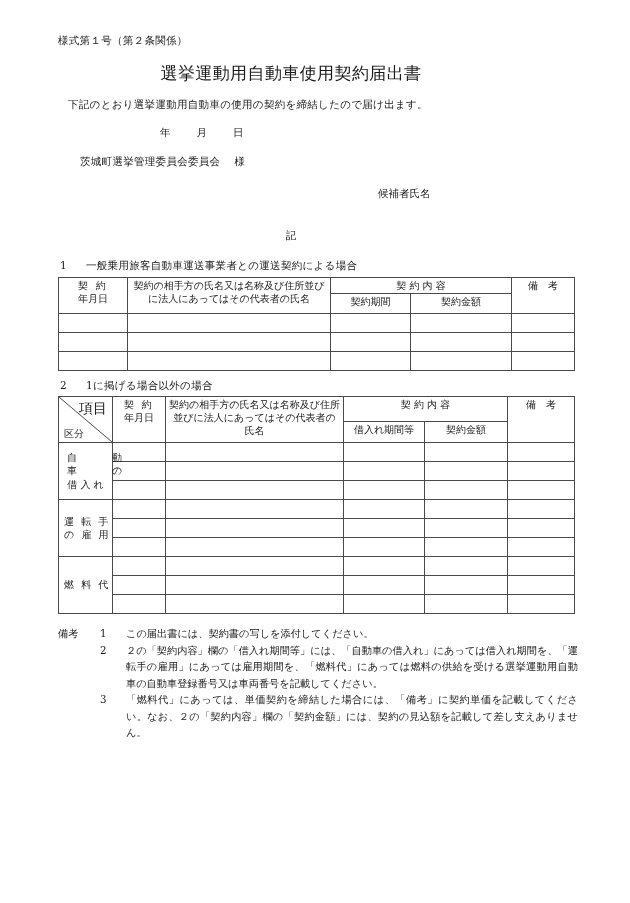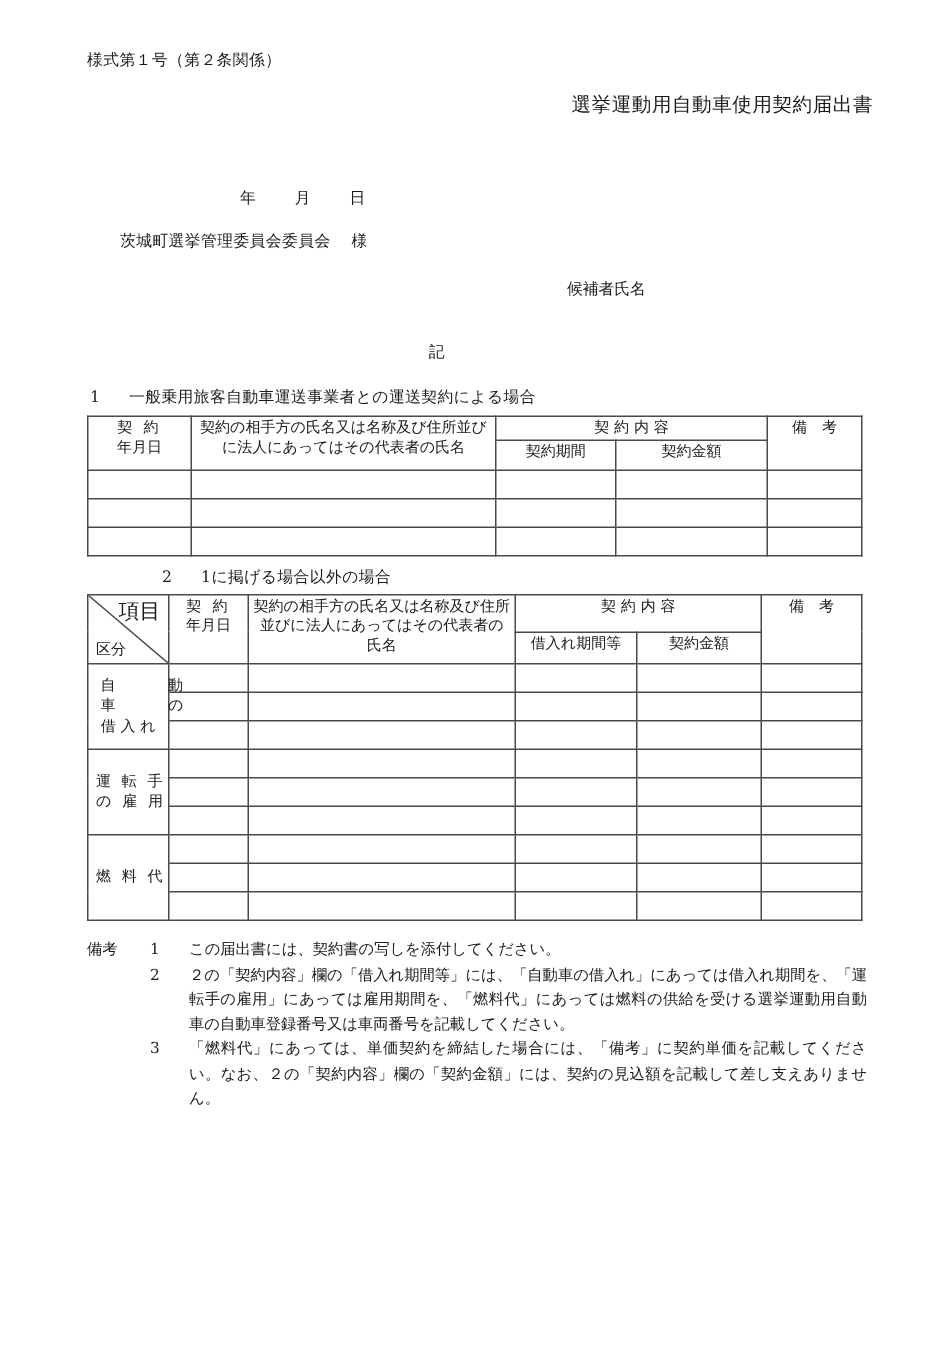--- a/index.html
+++ b/index.html
@@ -33,22 +33,22 @@
     top: 33px;
     font-size: 10.5px;
     letter-spacing: 0.3px;
     white-space: nowrap;
   }
   .doc-title {
     position: absolute;
     left: 0;
     right: 0;
     top: 61px;
-    text-align: right;
-    font-size: 13px;
+    text-align: center;
+    font-size: 17px;
     letter-spacing: 0.4px;
   }
   .intro {
     position: absolute;
     left: 68px;
     top: 97px;
     font-size: 10.5px;
     letter-spacing: 0.3px;
     white-space: nowrap;
   }
@@ -93,21 +93,21 @@
 
   
   .sec-heading {
     position: absolute;
     font-size: 10.5px;
     letter-spacing: 0.3px;
     white-space: nowrap;
   }
   .sec-heading .num { display:inline-block; width: 26px; }
   #sec1-heading { left: 60px; top: 258px; }
-  #sec2-heading { left: 60px; top: 378px; margin-left: 48px; }
+  #sec2-heading { left: 60px; top: 378px; }
 
   
   table.form-table {
     position: absolute;
     border-collapse: collapse;
     table-layout: fixed;
     font-size: 10px;
   }
   table.form-table td, table.form-table th {
     border: 1px solid #4a4a4a;
@@ -199,20 +199,21 @@
 </style>
 </head>
 <body>
 
 <div class="page">
 
   <div class="form-id">様式第１号（第２条関係）</div>
 
   <div class="doc-title">選挙運動用自動車使用契約届出書</div>
 
+  <div class="intro">下記のとおり選挙運動用自動車の使用の契約を締結したので届け出ます。</div>
 
   <div class="date-line">
     <span>年</span><span class="sp"></span><span>月</span><span class="sp"></span><span>日</span>
   </div>
 
   <div class="addressee">
     <span>茨城町選挙管理委員会委員会</span><span class="hon">様</span>
   </div>
 
   <div class="right-block">

